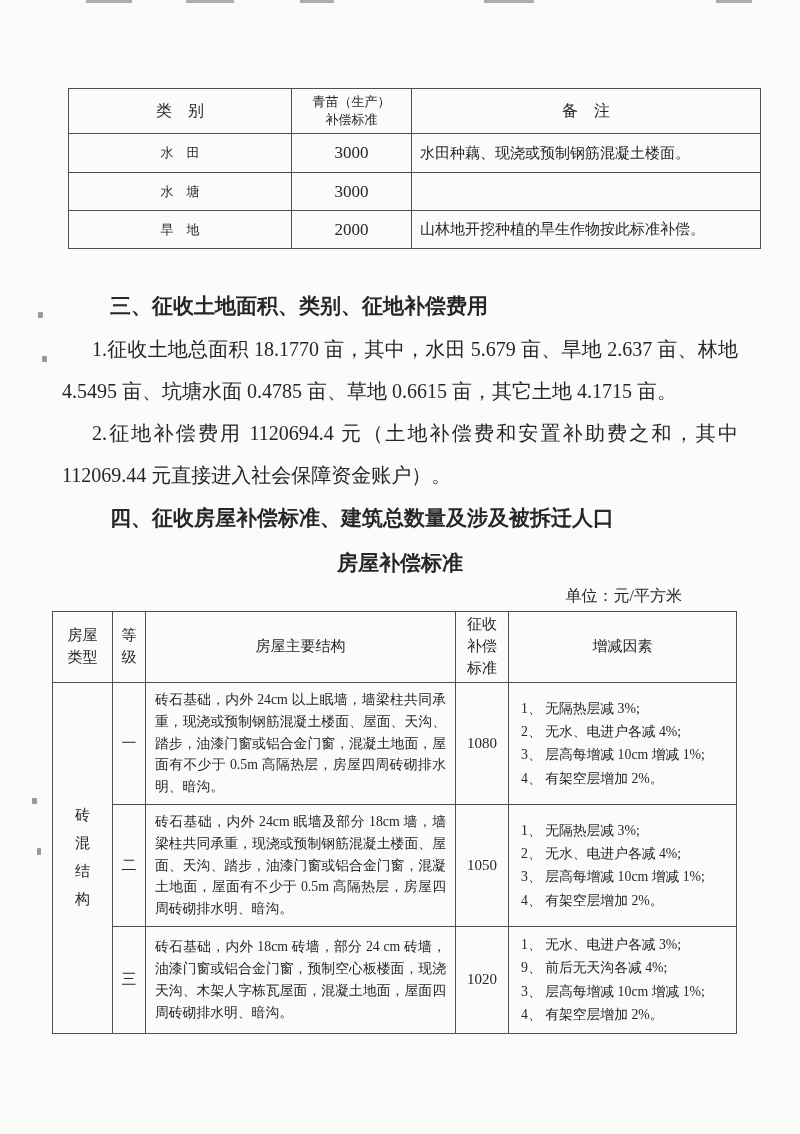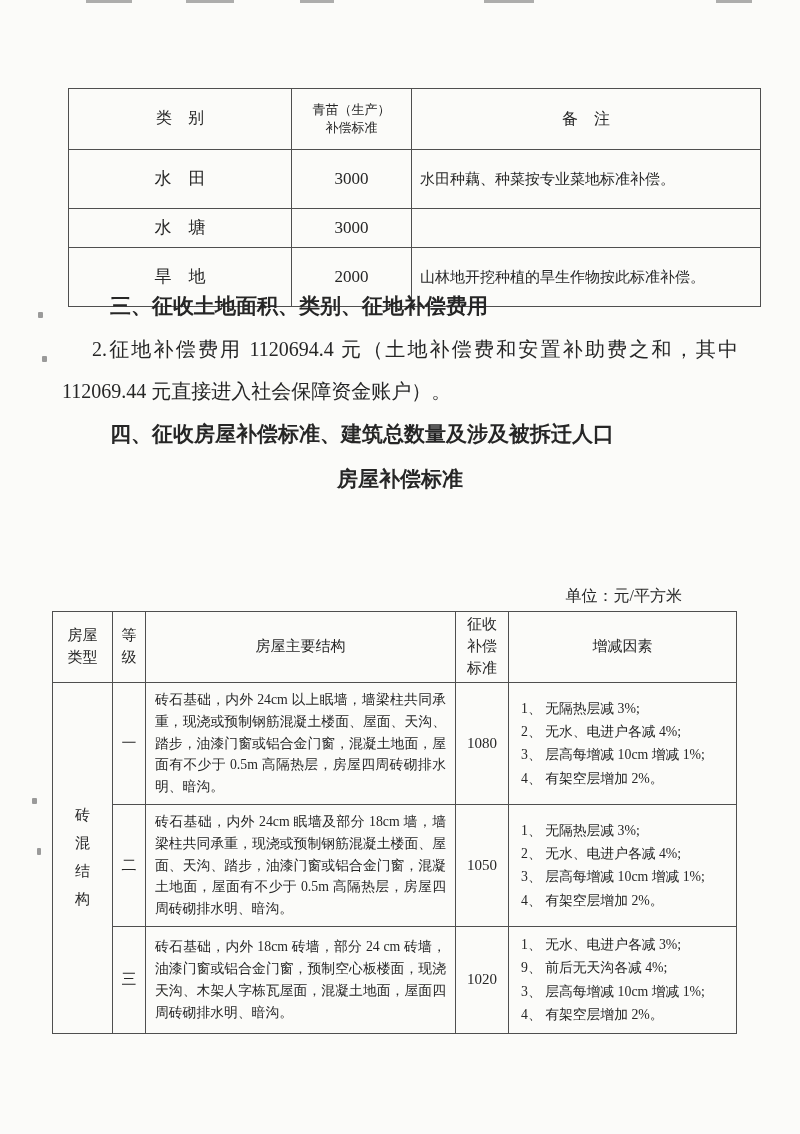--- a/index.html
+++ b/index.html
@@ -11,23 +11,23 @@
   }
   .speck{position:absolute;background:#9a9a9a;border-radius:1px;}
   .edge-mark{position:absolute;top:0;height:3px;background:#6e6e6e;opacity:.55;}
 
   
   .t1{
     position:absolute;left:68px;top:88px;width:669px;
     border-collapse:collapse;table-layout:fixed;
   }
   .t1 td{border:1.6px solid #4f4f4f;vertical-align:middle;}
-  .t1 .c-cat{width:220px;text-align:center;font-size:17px;}
+  .t1 .c-cat{width:220px;text-align:center;font-size:13px;}
   .t1 .c-std{width:117px;text-align:center;font-size:17px;}
-  .t1 .c-rem{width:332px;text-align:left;font-size:15px;padding:19px 8px;line-height:1.35;}
+  .t1 .c-rem{width:332px;text-align:left;font-size:15px;padding:3px 8px;line-height:1.35;}
   .t1 .hdr{font-size:16px;}
   .t1 .hdr.c-std{font-size:13px;line-height:1.4;}
   .preline{white-space:pre-line;}
 
   
   .flow{
     position:absolute;left:62px;top:284px;width:676px;
     font-size:20px;line-height:42px;
   }
   .sec-title{font-weight:700;font-size:21px;margin:0 0 0 48px;line-height:44px;}
@@ -79,37 +79,38 @@
   <tbody>
     <tr style="height:45px;">
       <td class="c-cat hdr">类　别</td>
       <td class="c-std hdr preline">青苗（生产）
 补偿标准</td>
       <td class="c-rem hdr" style="text-align:center;">备　注</td>
     </tr>
     <tr style="height:39px;">
       <td class="c-cat">水　田</td>
       <td class="c-std">3000</td>
-      <td class="c-rem">水田种藕、种菜按专业菜地标准补偿。</td>
+      <td class="c-rem">水田种藕、现浇或预制钢筋混凝土楼面。</td>
     </tr>
     <tr style="height:38px;">
       <td class="c-cat">水　塘</td>
       <td class="c-std">3000</td>
       <td class="c-rem"></td>
     </tr>
     <tr style="height:38px;">
       <td class="c-cat">旱　地</td>
       <td class="c-std">2000</td>
       <td class="c-rem">山林地开挖种植的旱生作物按此标准补偿。</td>
     </tr>
   </tbody>
 </table>
 
 <div class="flow">
   <p class="sec-title">三、征收土地面积、类别、征地补偿费用</p>
+  <p class="para">1.征收土地总面积 18.1770 亩，其中，水田 5.679 亩、旱地 2.637 亩、林地 4.5495 亩、坑塘水面 0.4785 亩、草地 0.6615 亩，其它土地 4.1715 亩。</p>
   <p class="para">2.征地补偿费用 1120694.4 元（土地补偿费和安置补助费之和，其中 112069.44 元直接进入社会保障资金账户）。</p>
   <p class="sec-title">四、征收房屋补偿标准、建筑总数量及涉及被拆迁人口</p>
   <p class="subtitle">房屋补偿标准</p>
 </div>
 
 <div class="unit-line">单位：元/平方米</div>
 
 <table class="t2">
   <tbody>
     <tr style="height:71px;">

